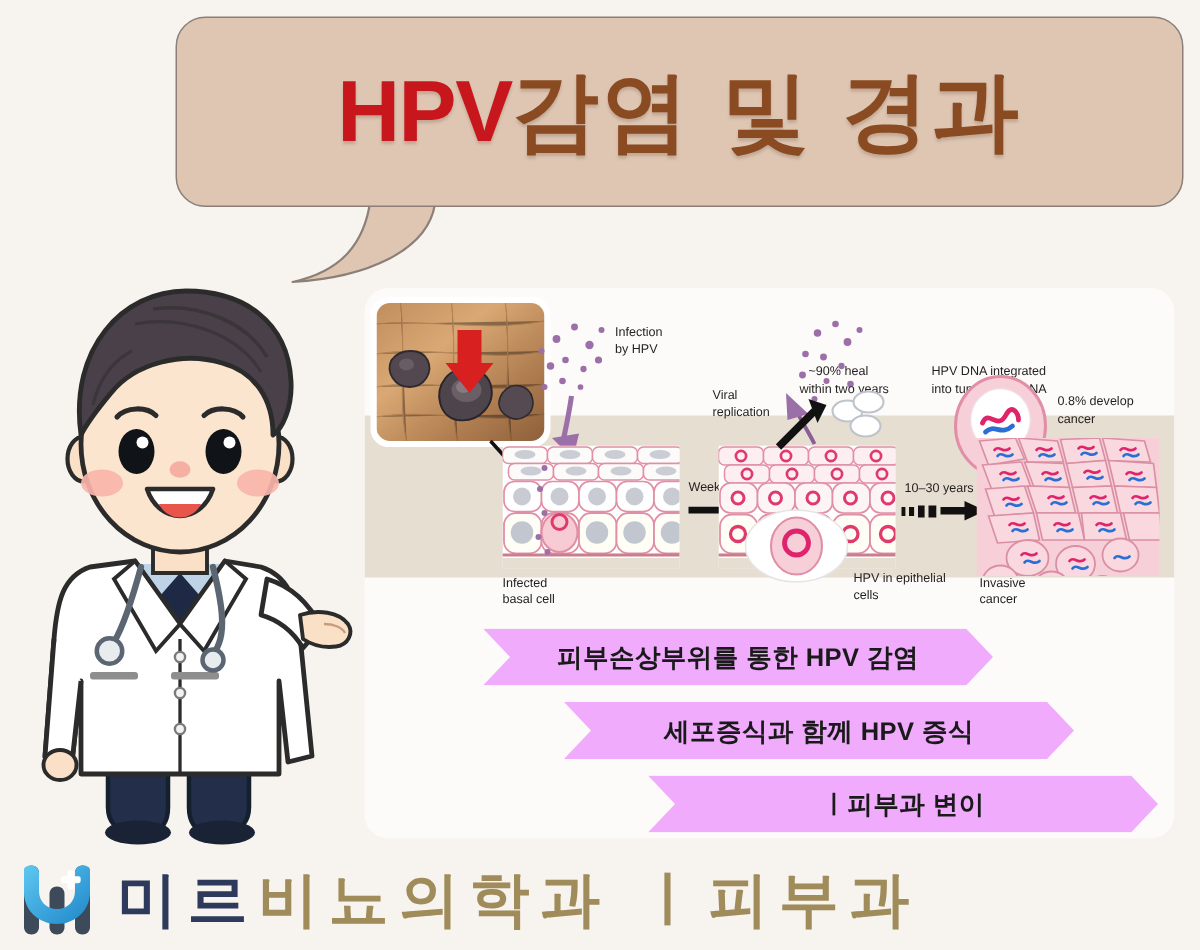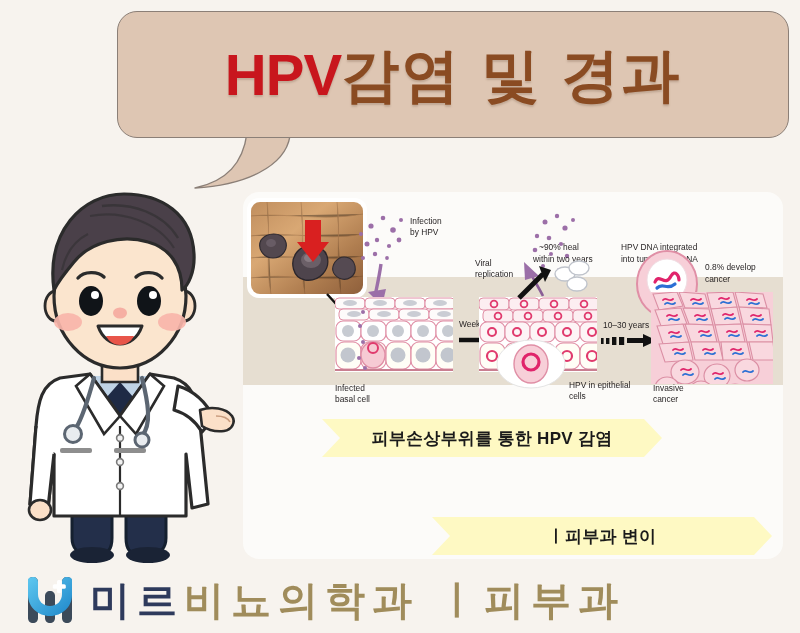--- a/index.html
+++ b/index.html
@@ -92,21 +92,21 @@
   .dg-text {
     font-family: "Liberation Sans", sans-serif;
     font-size: 8.4px;
     fill: #231F20;
   }
 
   
   .banner {
     position: absolute;
     height: 38px;
-    background: #fef9c3;
+    background: #f0abfc;
     display: flex;
     align-items: center;
     justify-content: center;
     color: #1A1A1A;
     font-size: 17px;
     font-weight: 700;
     letter-spacing: .3px;
     white-space: nowrap;
     clip-path: polygon(0 0, calc(100% - 18px) 0, 100% 50%, calc(100% - 18px) 100%, 0 100%, 18px 50%);
   }
@@ -116,21 +116,21 @@
 
   
   .footer {
     position: absolute;
     left: 0;
     top: 566px;
     width: 800px;
     height: 67px;
     display: flex;
     align-items: center;
-    padding-left: 24px;
+    padding-left: 12px;
     gap: 14px;
   }
   .logo-mark { width: 52px; height: 52px; flex: 0 0 auto; }
   .footer-text {
     font-size: 40px;
     font-weight: 700;
     letter-spacing: 7px;
     white-space: nowrap;
     line-height: 1;
   }
@@ -575,20 +575,23 @@
       </g>
     </g>
 
     <text class="dg-text" x="410" y="199">Invasive</text>
     <text class="dg-text" x="410" y="210">cancer</text>
   </svg>
 
   <div class="banner banner-1">
     <span>피부손상부위를 통한 HPV 감염</span>
   </div>
+  <div class="banner banner-2">
+    <span>세포증식과 함께 HPV 증식</span>
+  </div>
   <div class="banner banner-3">
     <span>ㅣ피부과 변이</span>
   </div>
 
   <div class="footer">
     <svg class="logo-mark" viewBox="0 0 52 52">
       <defs>
         <linearGradient id="lgBlue" x1="0" y1="0" x2="1" y2="1">
           <stop offset="0%" stop-color="#5FC8F0"></stop>
           <stop offset="100%" stop-color="#1E86C9"></stop>

